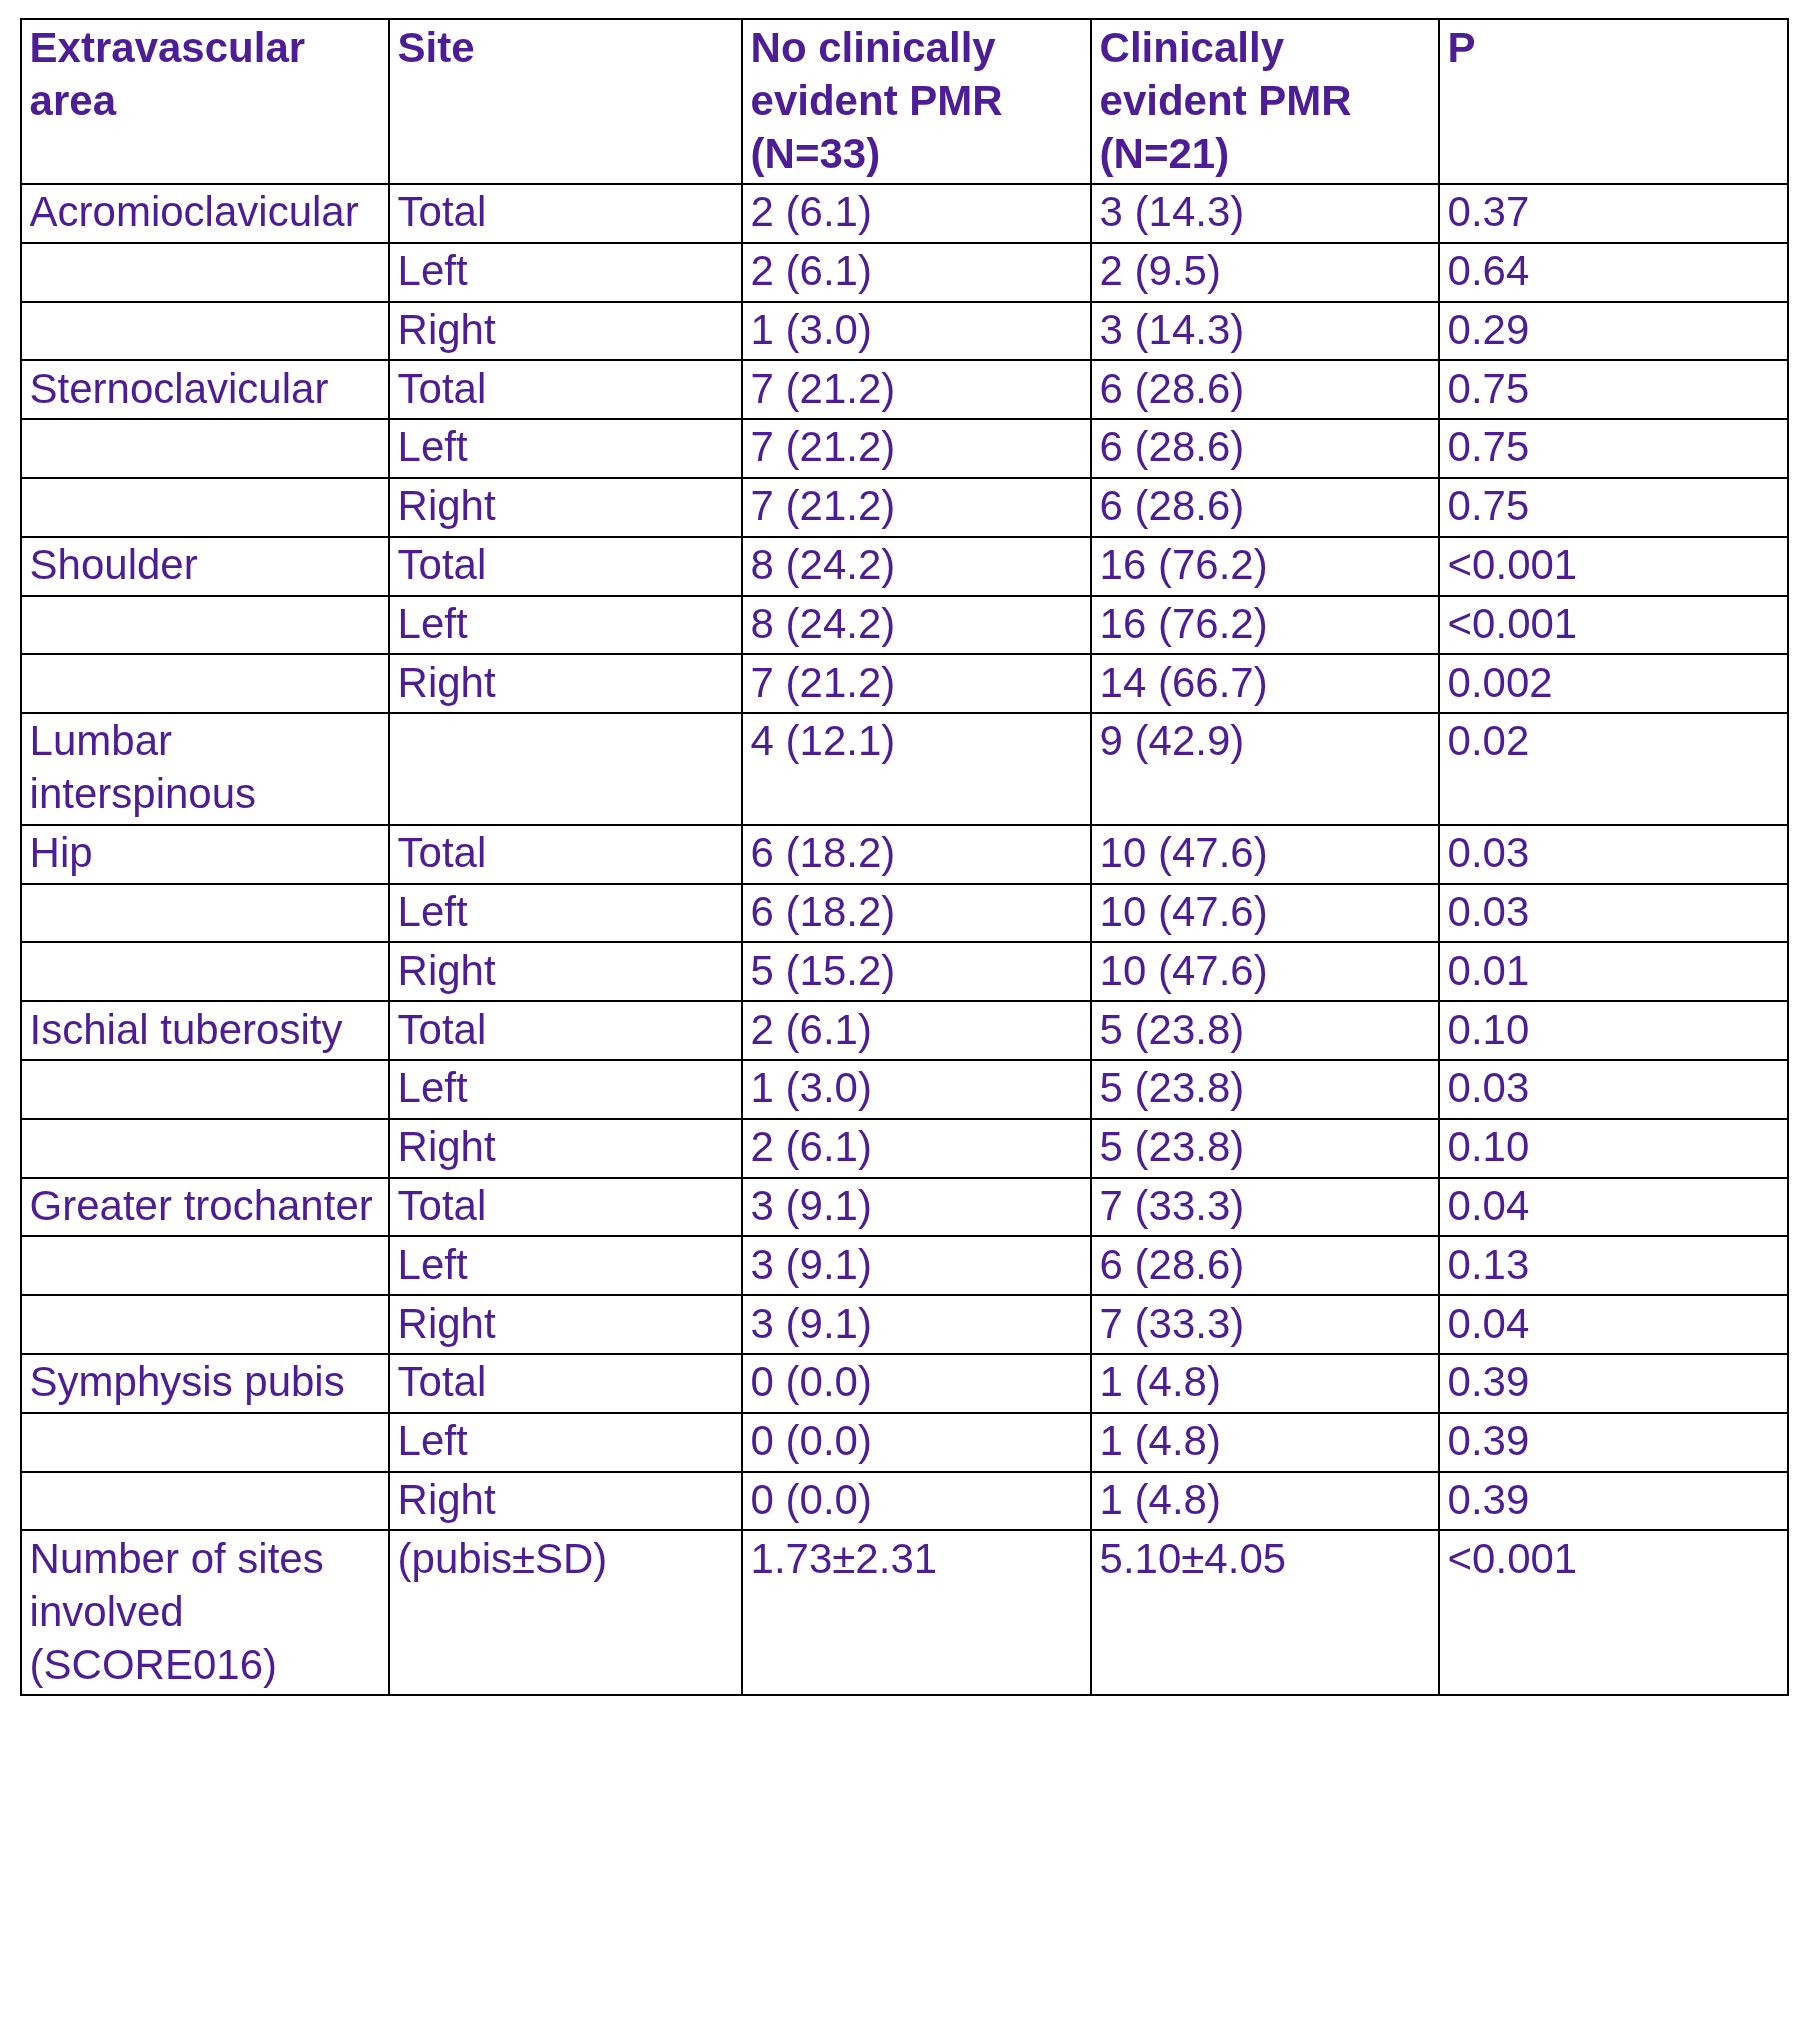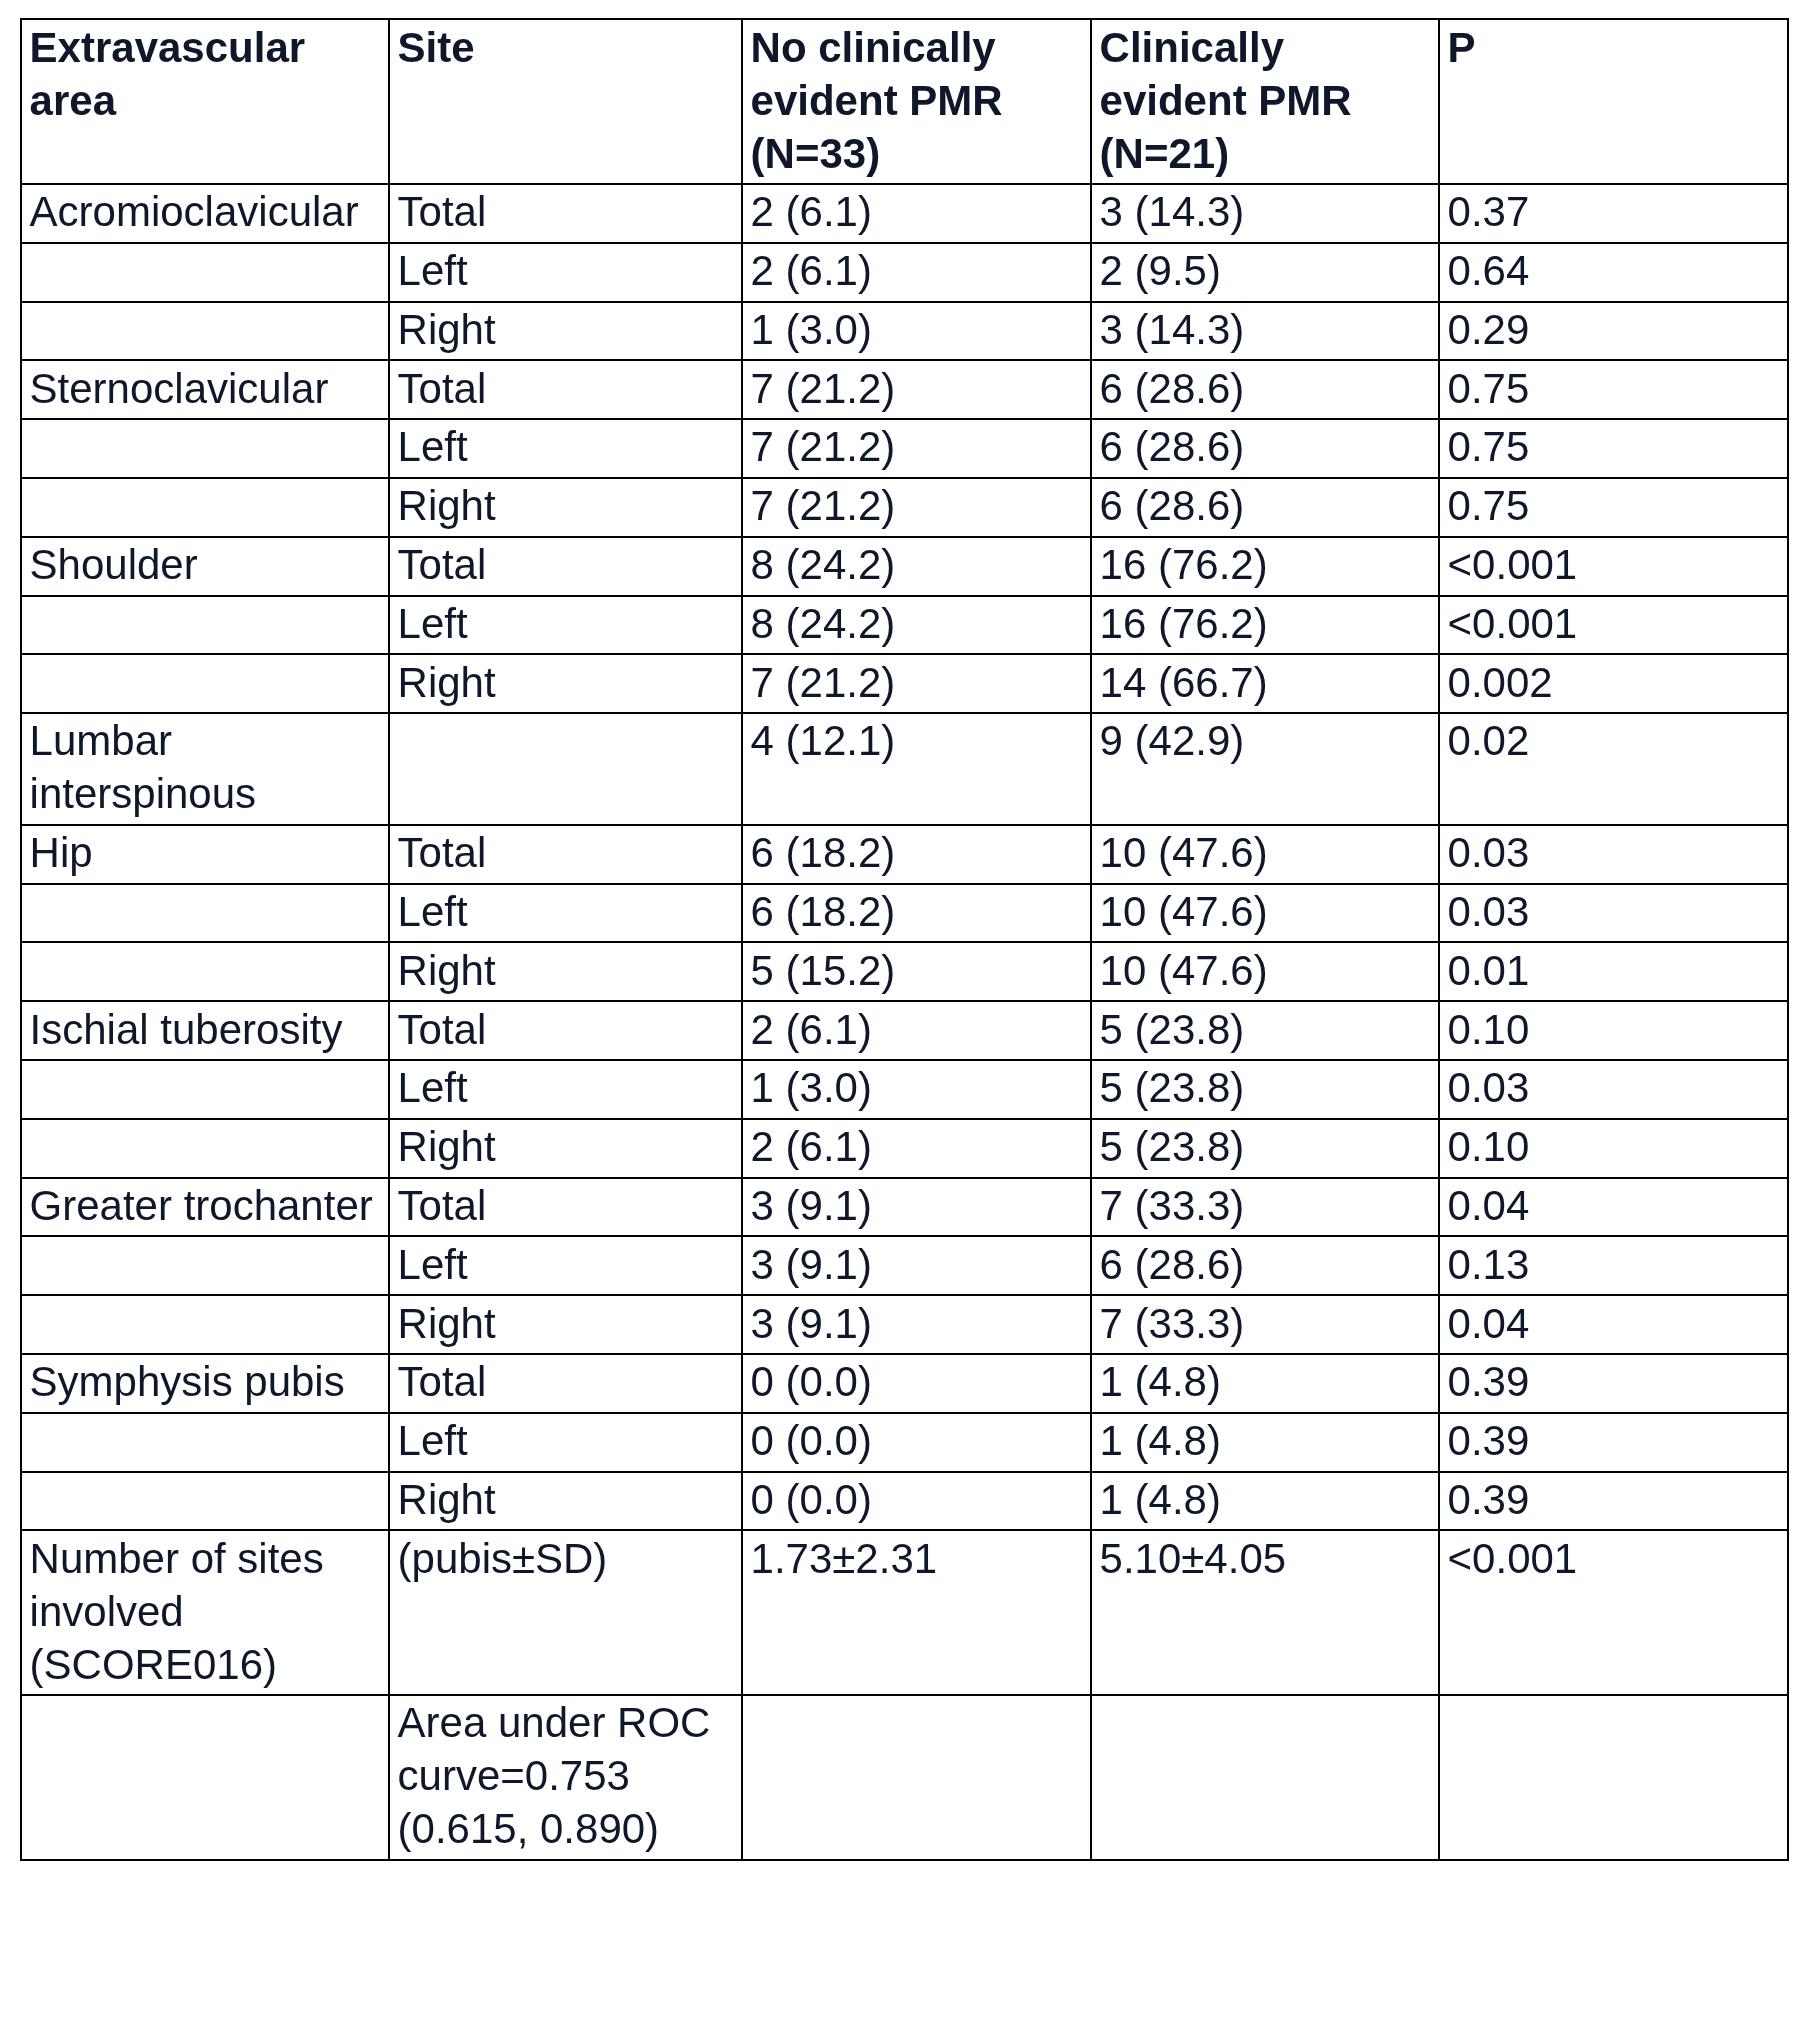--- a/index.html
+++ b/index.html
@@ -12,21 +12,21 @@
     padding: 18.4px 19.7px;
     background: #ffffff;
   }
 
   table.pmr-table {
     border-collapse: collapse;
     table-layout: fixed;
     width: 1767px;
     font-size: 42px;
     line-height: 1.26;
-    color: #0f172a;
+    color: #4c1d95;
   }
 
   table.pmr-table th,
   table.pmr-table td {
     border: 2.6px solid #000;
     vertical-align: top;
     text-align: left;
     padding: 1.3px 7.9px 2.6px 7.9px;
     overflow: hidden;
     word-wrap: break-word;
@@ -212,23 +212,16 @@
           <td>1 (4.8)</td>
           <td>0.39</td>
         </tr>
         <tr>
           <td>Number of sites involved (SCORE016)</td>
           <td>(pubis±SD)</td>
           <td>1.73±2.31</td>
           <td>5.10±4.05</td>
           <td>&lt;0.001</td>
         </tr>
-        <tr>
-          <td></td>
-          <td>Area under ROC curve=0.753 (0.615, 0.890)</td>
-          <td></td>
-          <td></td>
-          <td></td>
-        </tr>
       </tbody>
   </table>
 </div>
 
 
 </body></html>

